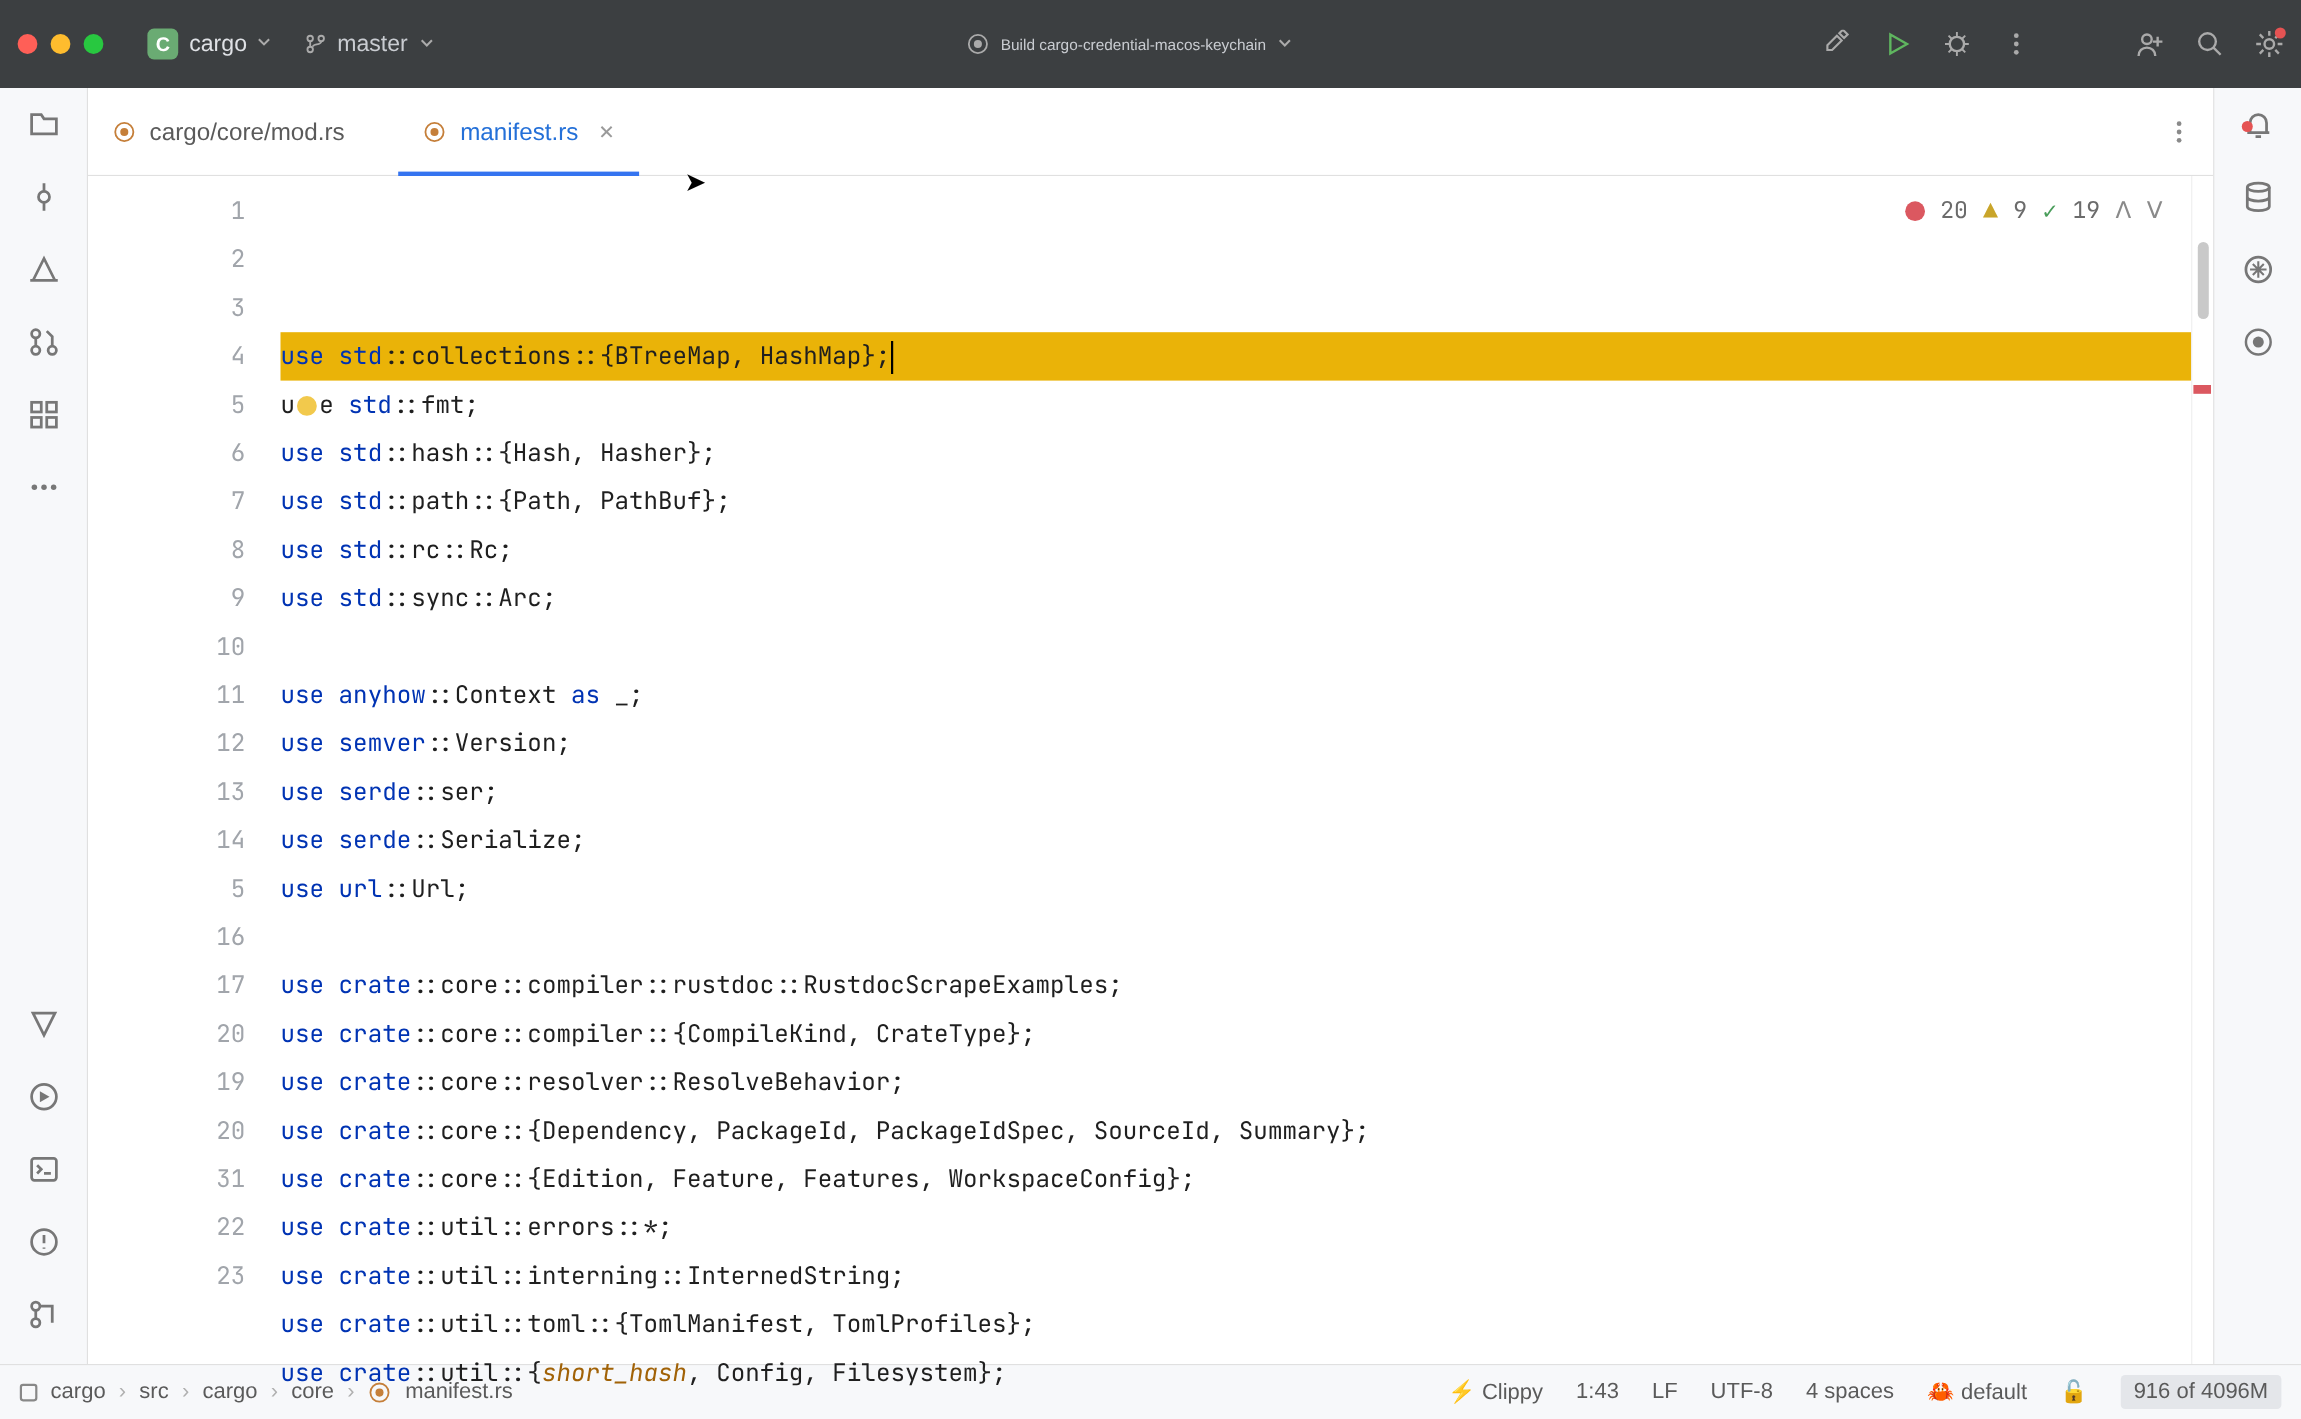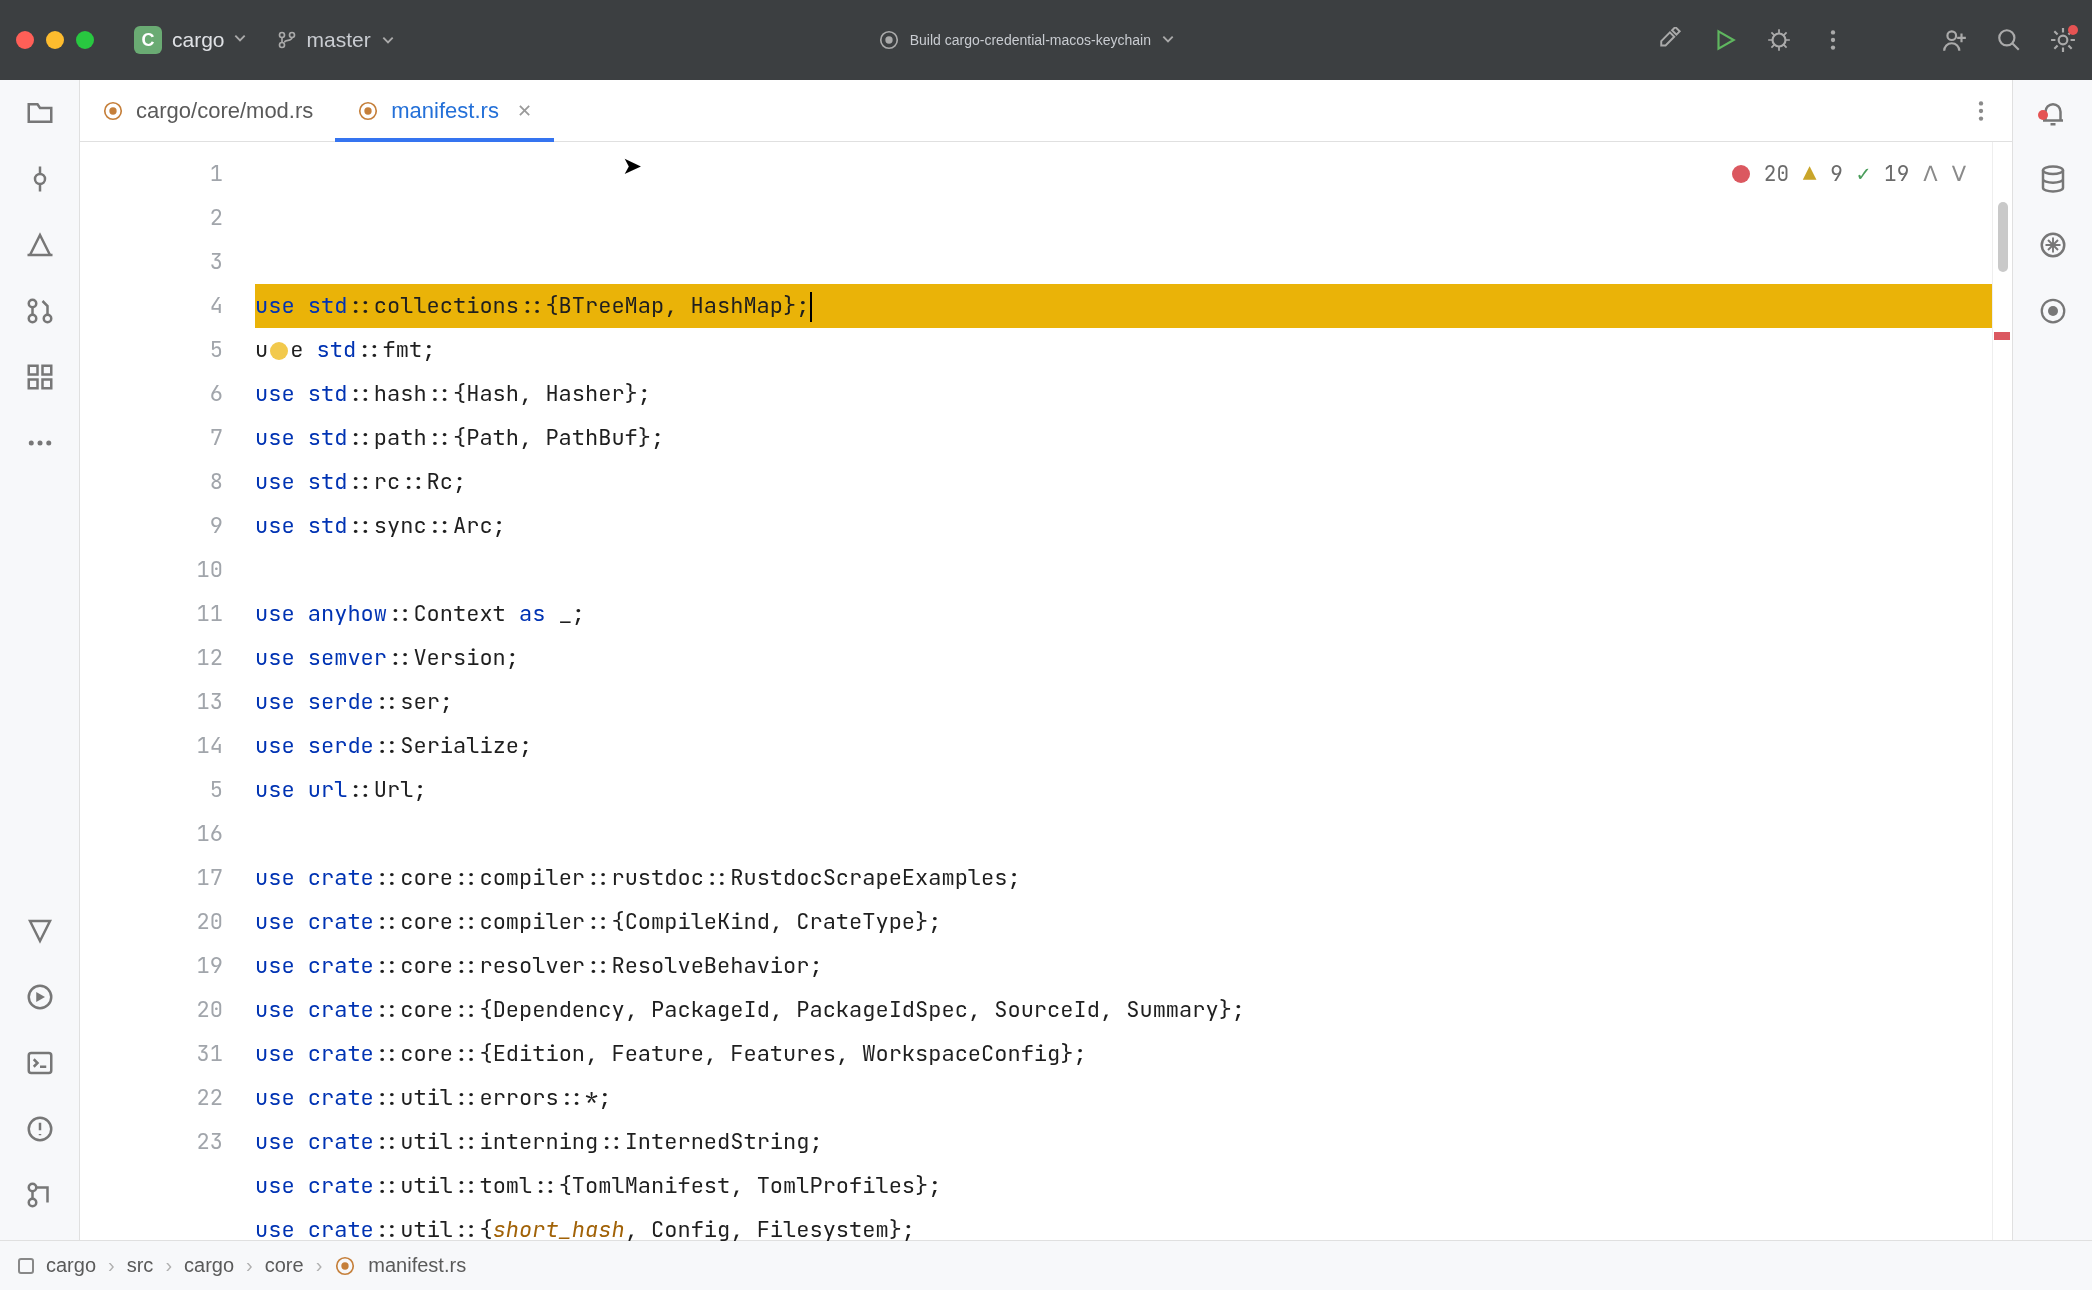--- a/index.html
+++ b/index.html
@@ -46,21 +46,21 @@
 }
 .left-rail {
   width: 80px; background: #f7f8fa; border-right: 1px solid #e0e0e0;
   display:flex; flex-direction:column; align-items:center; padding-top:18px; gap:36px;
 }
 .left-rail .rail-icon { width:30px; height:30px; color:#6e6e6e; }
 .left-rail .rail-icon svg { width:30px; height:30px; }
 
 .editor-col { flex:1; display:flex; flex-direction:column; min-width:0; }
 .tabs-row {
-  height: 62px; display:flex; align-items:stretch; border-bottom:1px solid #e0e0e0;
+  height: 80px; display:flex; align-items:stretch; border-bottom:1px solid #e0e0e0;gap:27px;
 }
 .tab {
   display:flex; align-items:center; padding:0 22px; gap:12px;
   color:#5a5a5a; font-size:22px; position:relative;
 }
 .tab.active { color:#2470d8; }
 .tab.active::after {
   content:""; position:absolute; bottom:-1px; left:0; right:0; height:4px; background:#3574f0;
 }
 .tab-close { color:#9a9a9a; font-size:18px; margin-left:6px; }
@@ -368,15 +368,25 @@
     <span>cargo</span>
     <span class="bc-sep">›</span>
     <span>core</span>
     <span class="bc-sep">›</span>
     <svg class="rust-icon" viewBox="0 0 24 24" width="22" height="22">
         <circle cx="12" cy="12" r="9" stroke="#c57f3a" stroke-width="1.8" fill="none"></circle>
         <circle cx="12" cy="12" r="4" fill="#c57f3a"></circle>
       </svg>
     <span>manifest.rs</span>
   </div>
+  <div class="status-right">
+    <span><span style="margin-right:6px">⚡</span><span>Clippy</span></span>
+    <span>1:43</span>
+    <span>LF</span>
+    <span>UTF-8</span>
+    <span>4 spaces</span>
+    <span><span style="margin-right:6px">🦀</span><span>default</span></span>
+    <span>🔓</span>
+    <span class="mem">916 of 4096M</span>
+  </div>
 </div>
 
 <div style="position:absolute; left:622px; top:152px; font-size:24px; pointer-events:none">➤</div>
 
 </body></html>

